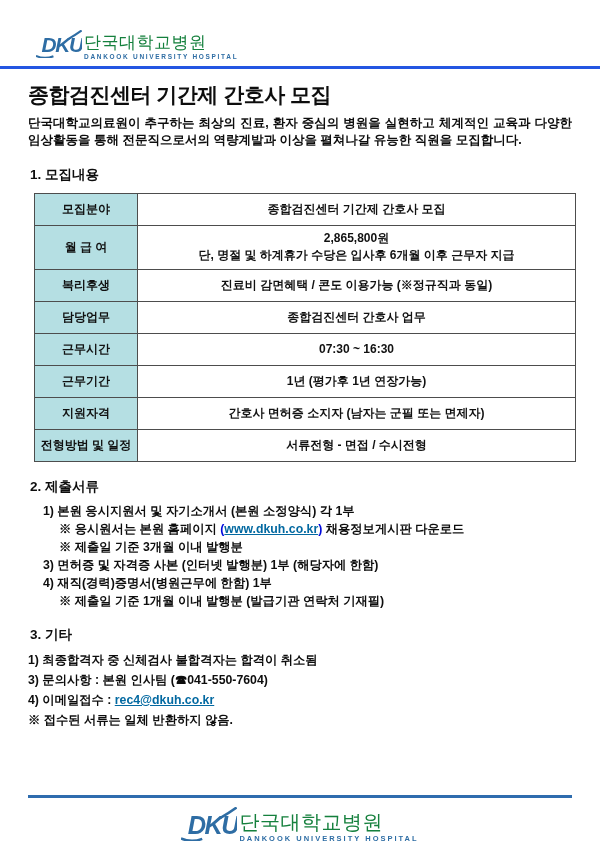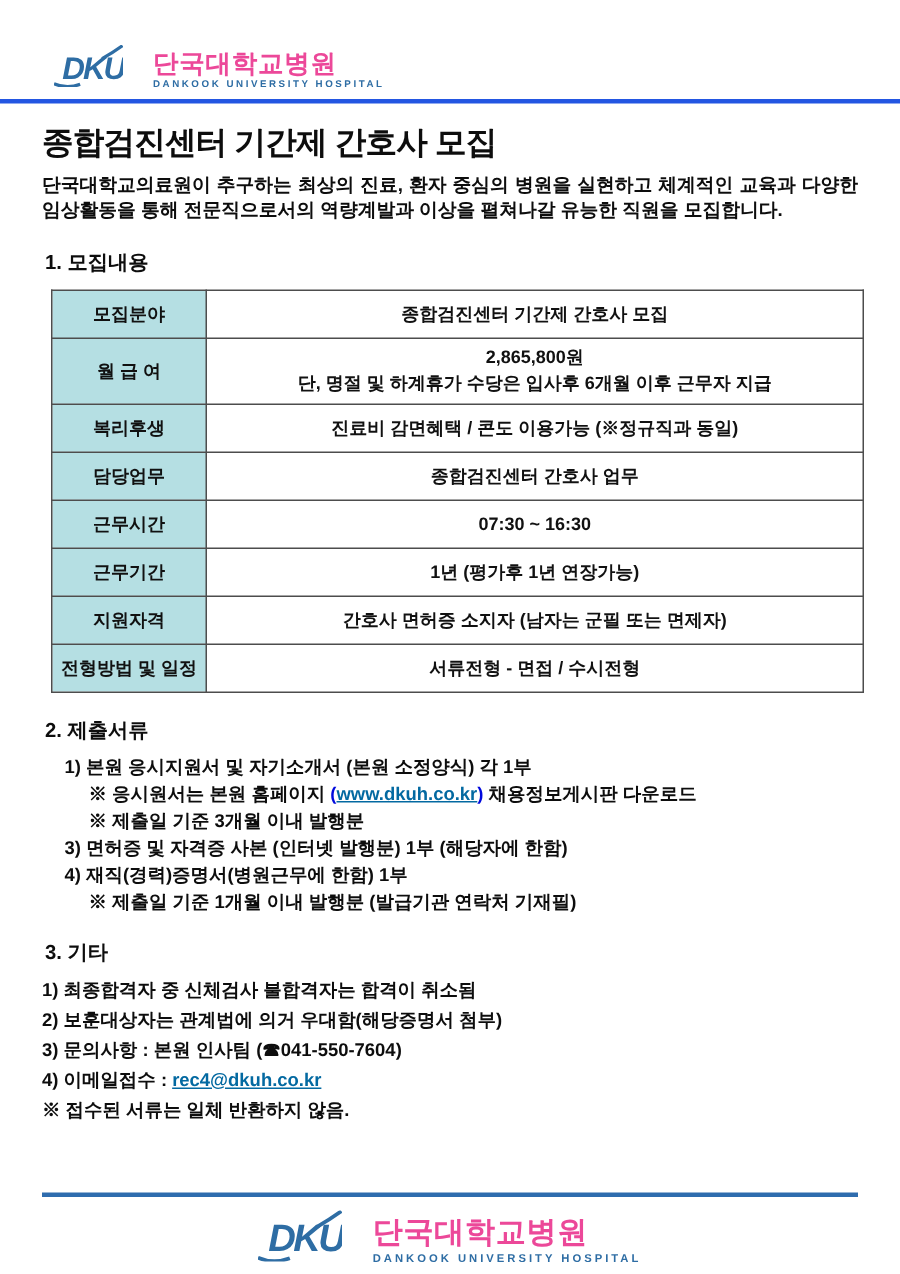--- a/index.html
+++ b/index.html
@@ -3,25 +3,25 @@
 <meta charset="utf-8">
 <style>
   * { margin:0; padding:0; box-sizing:border-box; }
   html,body { background:#888; }
   body { font-family:"Liberation Sans", sans-serif; }
   .page {
     position:relative; width:600px; height:849px; margin:0 auto;
     background:#ffffff; overflow:hidden; color:#111;
   }
   
-  .logo-row { display:flex; align-items:flex-start; gap:20px; }
+  .logo-row { display:flex; align-items:flex-start; gap:2px; }
   .header .logo-row { margin:30px 0 0 36px; }
   .logo-glyph { flex:0 0 auto; }
   .logo-text { display:flex; flex-direction:column; }
-  .name-ko { color:#ec4899; font-weight:700; line-height:1; letter-spacing:0.5px; }
+  .name-ko { color:#15803d; font-weight:400; line-height:1; letter-spacing:0.5px; }
   .name-en { color:#2e6da4; font-weight:700; line-height:1; }
   .header .name-ko { font-size:17px; margin-top:4px; }
   .header .name-en { font-size:6.5px; letter-spacing:1.7px; margin-top:3px; }
   .header-rule { height:3px; background:#2356e2; margin-top:5px; }
   
   .main { padding:0 28px; }
   .doc-title { font-size:21px; font-weight:800; letter-spacing:-0.5px; margin:12px 0 6px; color:#0d0d0d; }
   .intro { font-size:12.5px; font-weight:600; line-height:1.42; text-align:justify; word-break:keep-all; color:#0d0d0d; }
   .sec-heading { font-size:13.5px; font-weight:800; margin:16px 0 0 2px; color:#0d0d0d; }
   
@@ -123,21 +123,20 @@
         <div class="line">3) 면허증 및 자격증 사본 (인터넷 발행분) 1부 (해당자에 한함)</div>
         <div class="line">4) 재직(경력)증명서(병원근무에 한함) 1부</div>
         <div class="line note">※ 제출일 기준 1개월 이내 발행분 (발급기관 연락처 기재필)</div>
       </div>
     </div>
 
     <div class="sec etc">
       <div class="sec-heading">3. 기타</div>
       <div class="lines">
         <div class="line">1) 최종합격자 중 신체검사 불합격자는 합격이 취소됨</div>
-        <div class="line">2) 보훈대상자는 관계법에 의거 우대함(해당증명서 첨부)</div>
         <div class="line">3) 문의사항 : 본원 인사팀 (☎041-550-7604)</div>
         <div class="line"><span>4) 이메일접수 : </span><span class="link-underline">rec4@dkuh.co.kr</span></div>
         <div class="line">※ 접수된 서류는 일체 반환하지 않음.</div>
       </div>
     </div>
 
   </div>
 
   <div class="footer">
     <div class="footer-rule"></div>

